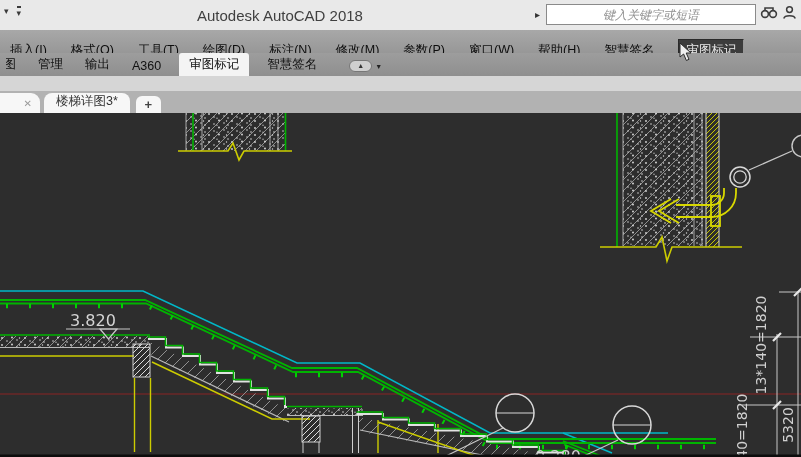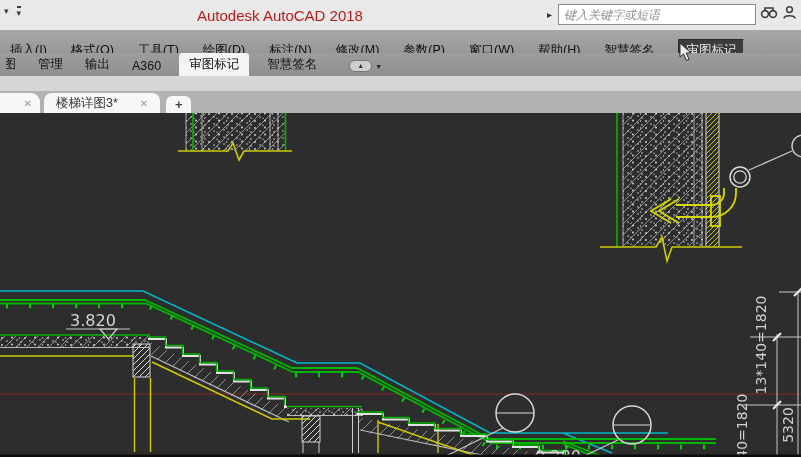--- a/index.html
+++ b/index.html
@@ -5,25 +5,25 @@
   html,body{margin:0;padding:0;}
   body{width:801px;height:457px;position:relative;overflow:hidden;
        font-family:"Liberation Sans","DejaVu Sans",sans-serif;background:#2d2d2d;}
   
   .titlebar{position:absolute;left:0;top:0;width:801px;height:30px;background:#e9e9e9;
             border-bottom:1px solid #bdbdbd;}
   .qa-icons{position:absolute;left:4px;top:6px;display:flex;gap:8px;color:#3a3a3a;font-size:9px;}
   .qa-icons span{cursor:default;}
   .qa-bar{border-top:2px solid #3a3a3a;}
   .title{position:absolute;left:0;top:0;width:560px;height:30px;display:flex;
-         align-items:center;justify-content:center;gap:22px;font-size:15px;color:#b91c1c;}
+         align-items:center;justify-content:center;gap:22px;font-size:15px;color:#404040;}
   .search-cluster{position:absolute;right:4px;top:4px;display:flex;align-items:center;gap:4px;}
   .expand-arrow{font-size:10px;color:#333;margin-right:2px;}
   .search-box{width:186px;height:19px;border:1px solid #8a8a8a;background:#fff;
-              font-size:12px;padding:0 5px;color:#4c1d95;font-family:"Liberation Sans",sans-serif;}
+              font-size:12px;padding:0 11px;color:#4c1d95;font-family:"Liberation Sans",sans-serif;text-align:center;}
   .search-box::placeholder{font-style:italic;color:#909090;}
   .tb-icon{display:inline-block;}
   
   .menubar{position:absolute;left:0;top:30px;width:801px;height:41px;
            background:linear-gradient(#a8a8a8,#8a8a8a);display:flex;align-items:center;
            gap:24px;padding-left:10px;box-sizing:border-box;font-size:12.5px;color:#0d0d0d;}
   .menu-item{white-space:nowrap;cursor:default;}
   .menu-item.pressed{background:#3c3c3c;color:#e8e8e8;padding:2px 7px;
            border:1px solid #2a2a2a;border-right-color:#9a9a9a;border-bottom-color:#9a9a9a;}
   
@@ -39,21 +39,21 @@
   .collapse-caret{font-size:7px;color:#222;}
   
   .ribbonbody{position:absolute;left:0;top:76px;width:801px;height:15px;background:#d6d6d6;
               border-bottom:1px solid #a2a2a2;}
   
   .filetabs{position:absolute;left:0;top:91px;width:801px;height:22px;background:#b2b2b2;
             display:flex;align-items:flex-end;}
   .ftab-partial{width:40px;height:20px;background:#f7f7f7;border-radius:0 9px 0 0;
             display:flex;align-items:center;justify-content:flex-end;padding-right:8px;box-sizing:border-box;}
   .ftab{margin-left:4px;height:20px;background:#f7f7f7;border-radius:8px 8px 0 0;
-        display:flex;align-items:center;gap:22px;padding:0 12px;font-size:12.5px;color:#333;}
+        display:flex;align-items:center;gap:22px;padding:0 12px;font-size:12.5px;color:#333;flex-direction:column;}
   .ftab-close{color:#9a9a9a;font-size:10px;cursor:default;}
   .ftab-plus{margin-left:6px;width:25px;height:17px;background:#f7f7f7;border-radius:6px 6px 0 0;
         display:flex;align-items:center;justify-content:center;font-size:13px;color:#444;font-weight:bold;}
   
   .drawing{position:absolute;left:0;top:113px;width:801px;height:344px;}
   .cursor{position:absolute;left:679px;top:42px;width:14px;height:21px;z-index:50;}
   svg text{font-family:"DejaVu Sans","Liberation Sans",sans-serif;}
 </style>
 </head>
 <body>

